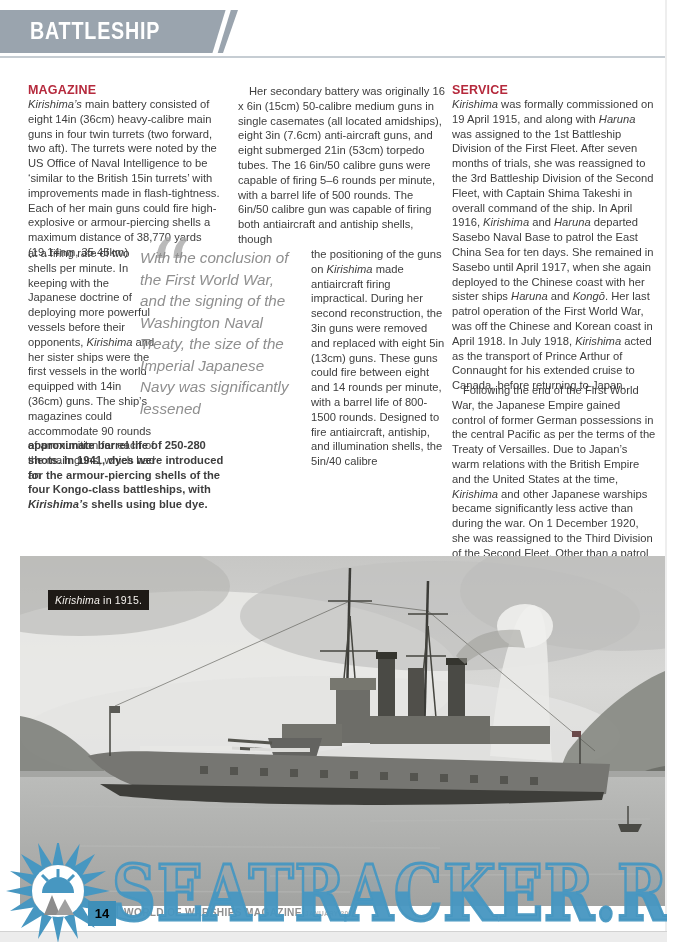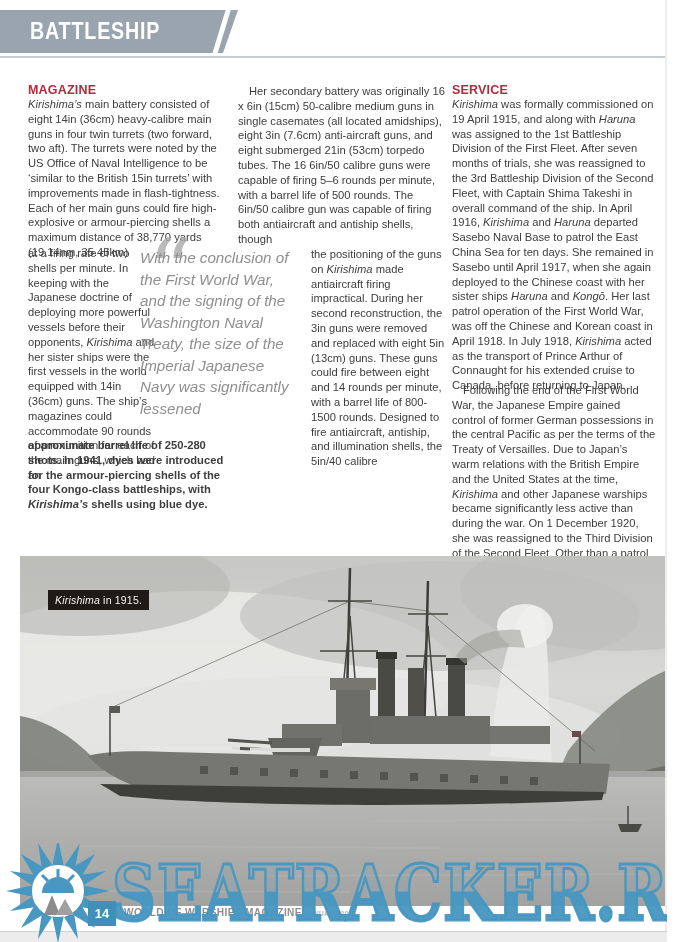--- a/index.html
+++ b/index.html
@@ -35,21 +35,21 @@
   .watermark{position:absolute;left:112px;top:851px;z-index:6;transform:scaleX(.80);
           transform-origin:left top;white-space:nowrap;}
   .wm-layer{font-family:"DejaVu Serif",serif;font-weight:bold;font-size:76px;line-height:86px;
           letter-spacing:1px;}
   .wm-outline{-webkit-text-stroke:3px rgba(71,151,193,.95);color:rgba(71,151,193,0.12);}
   .wm-fill{position:absolute;left:0;top:0;color:rgba(71,151,193,.95);clip-path:inset(47% 0 0 0);}
   
   .footer-strip{position:absolute;left:0;top:931px;width:683px;height:11px;background:#ececec;
           border-top:1px solid #d2d2d2;}
   .page-badge{position:absolute;left:88px;top:901px;width:28px;height:25px;background:#3f8fb8;
-          color:#ffffff;font-weight:bold;font-size:13px;display:flex;align-items:center;
+          color:#000000;font-weight:bold;font-size:13px;display:flex;align-items:center;
           justify-content:center;z-index:7;}
   .footer-mag{position:absolute;left:124px;top:906px;z-index:5;color:#8f8f8f;font-weight:bold;
           font-size:11.5px;letter-spacing:.4px;transform:scaleX(.88);transform-origin:left;
           white-space:nowrap;}
   .footer-issue{color:#b3b3b3;font-size:7.5px;font-weight:bold;letter-spacing:.3px;}
   .sun-logo{position:absolute;left:0px;top:843px;width:120px;height:99px;z-index:6;}
 </style>
 </head>
 <body>
 

